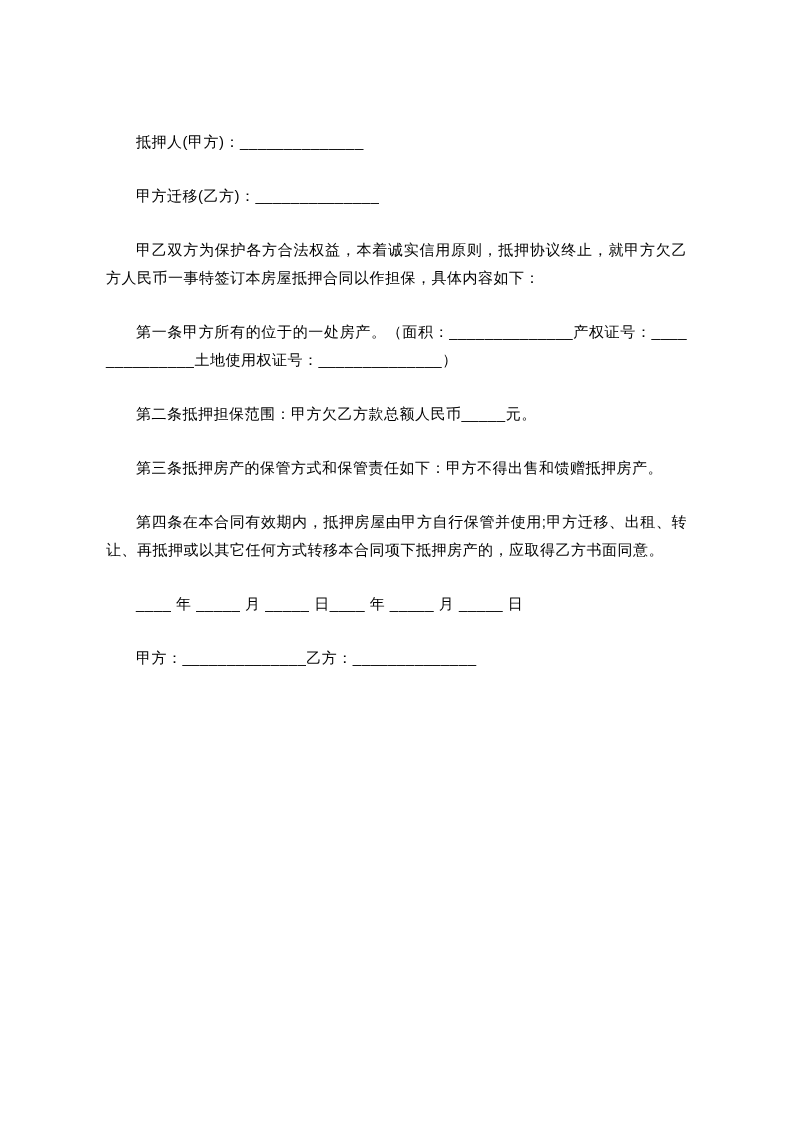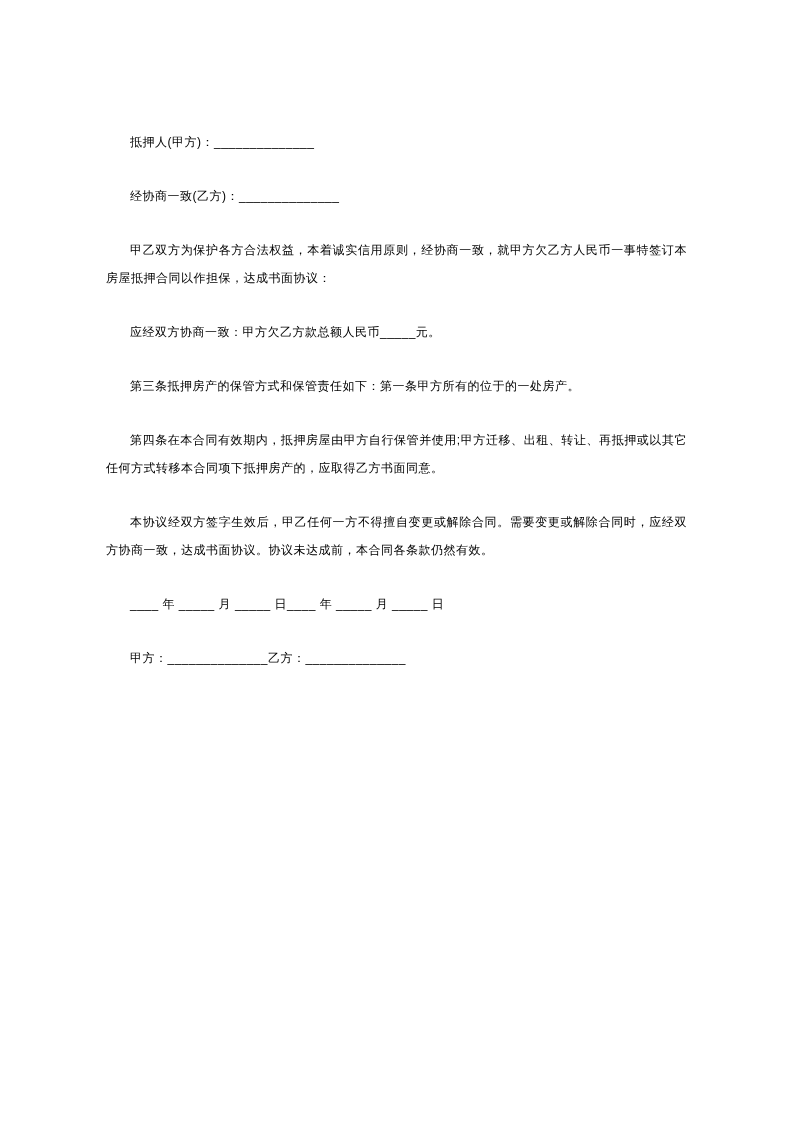--- a/index.html
+++ b/index.html
@@ -15,36 +15,36 @@
     }
     .page {
       box-sizing: border-box;
       width: 793px;
       min-height: 1122px;
       background: #ffffff;
       padding: 128px 106px 60px 106px;
     }
     .para {
       margin: 0 0 26px 0;
-      font-size: 12px;
+      font-size: 15px;
       line-height: 28px;
       text-indent: 2em;
       text-align: justify;
       word-break: break-all;
       white-space: pre-wrap;
       font-weight: 400;
       letter-spacing: 0.5px;
     }
   </style>
 </head>
 <body>
 
 <div class="page">
   <p class="para">抵押人(甲方)：______________</p>
-  <p class="para">经协商一致(乙方)：______________</p>
-  <p class="para">甲乙双方为保护各方合法权益，本着诚实信用原则，经协商一致，就甲方欠乙方人民币一事特签订本房屋抵押合同以作担保，达成书面协议：</p>
-  <p class="para">应经双方协商一致：甲方欠乙方款总额人民币_____元。</p>
-  <p class="para">第三条抵押房产的保管方式和保管责任如下：第一条甲方所有的位于的一处房产。</p>
+  <p class="para">甲方迁移(乙方)：______________</p>
+  <p class="para">甲乙双方为保护各方合法权益，本着诚实信用原则，抵押协议终止，就甲方欠乙方人民币一事特签订本房屋抵押合同以作担保，具体内容如下：</p>
+  <p class="para">第一条甲方所有的位于的一处房产。（面积：______________产权证号：______________土地使用权证号：______________）</p>
+  <p class="para">第二条抵押担保范围：甲方欠乙方款总额人民币_____元。</p>
+  <p class="para">第三条抵押房产的保管方式和保管责任如下：甲方不得出售和馈赠抵押房产。</p>
   <p class="para">第四条在本合同有效期内，抵押房屋由甲方自行保管并使用;甲方迁移、出租、转让、再抵押或以其它任何方式转移本合同项下抵押房产的，应取得乙方书面同意。</p>
-  <p class="para">本协议经双方签字生效后，甲乙任何一方不得擅自变更或解除合同。需要变更或解除合同时，应经双方协商一致，达成书面协议。协议未达成前，本合同各条款仍然有效。</p>
   <p class="para">____ 年 _____ 月 _____ 日____ 年 _____ 月 _____ 日</p>
   <p class="para">甲方：______________乙方：______________</p>
 </div>
 
 </body></html>

